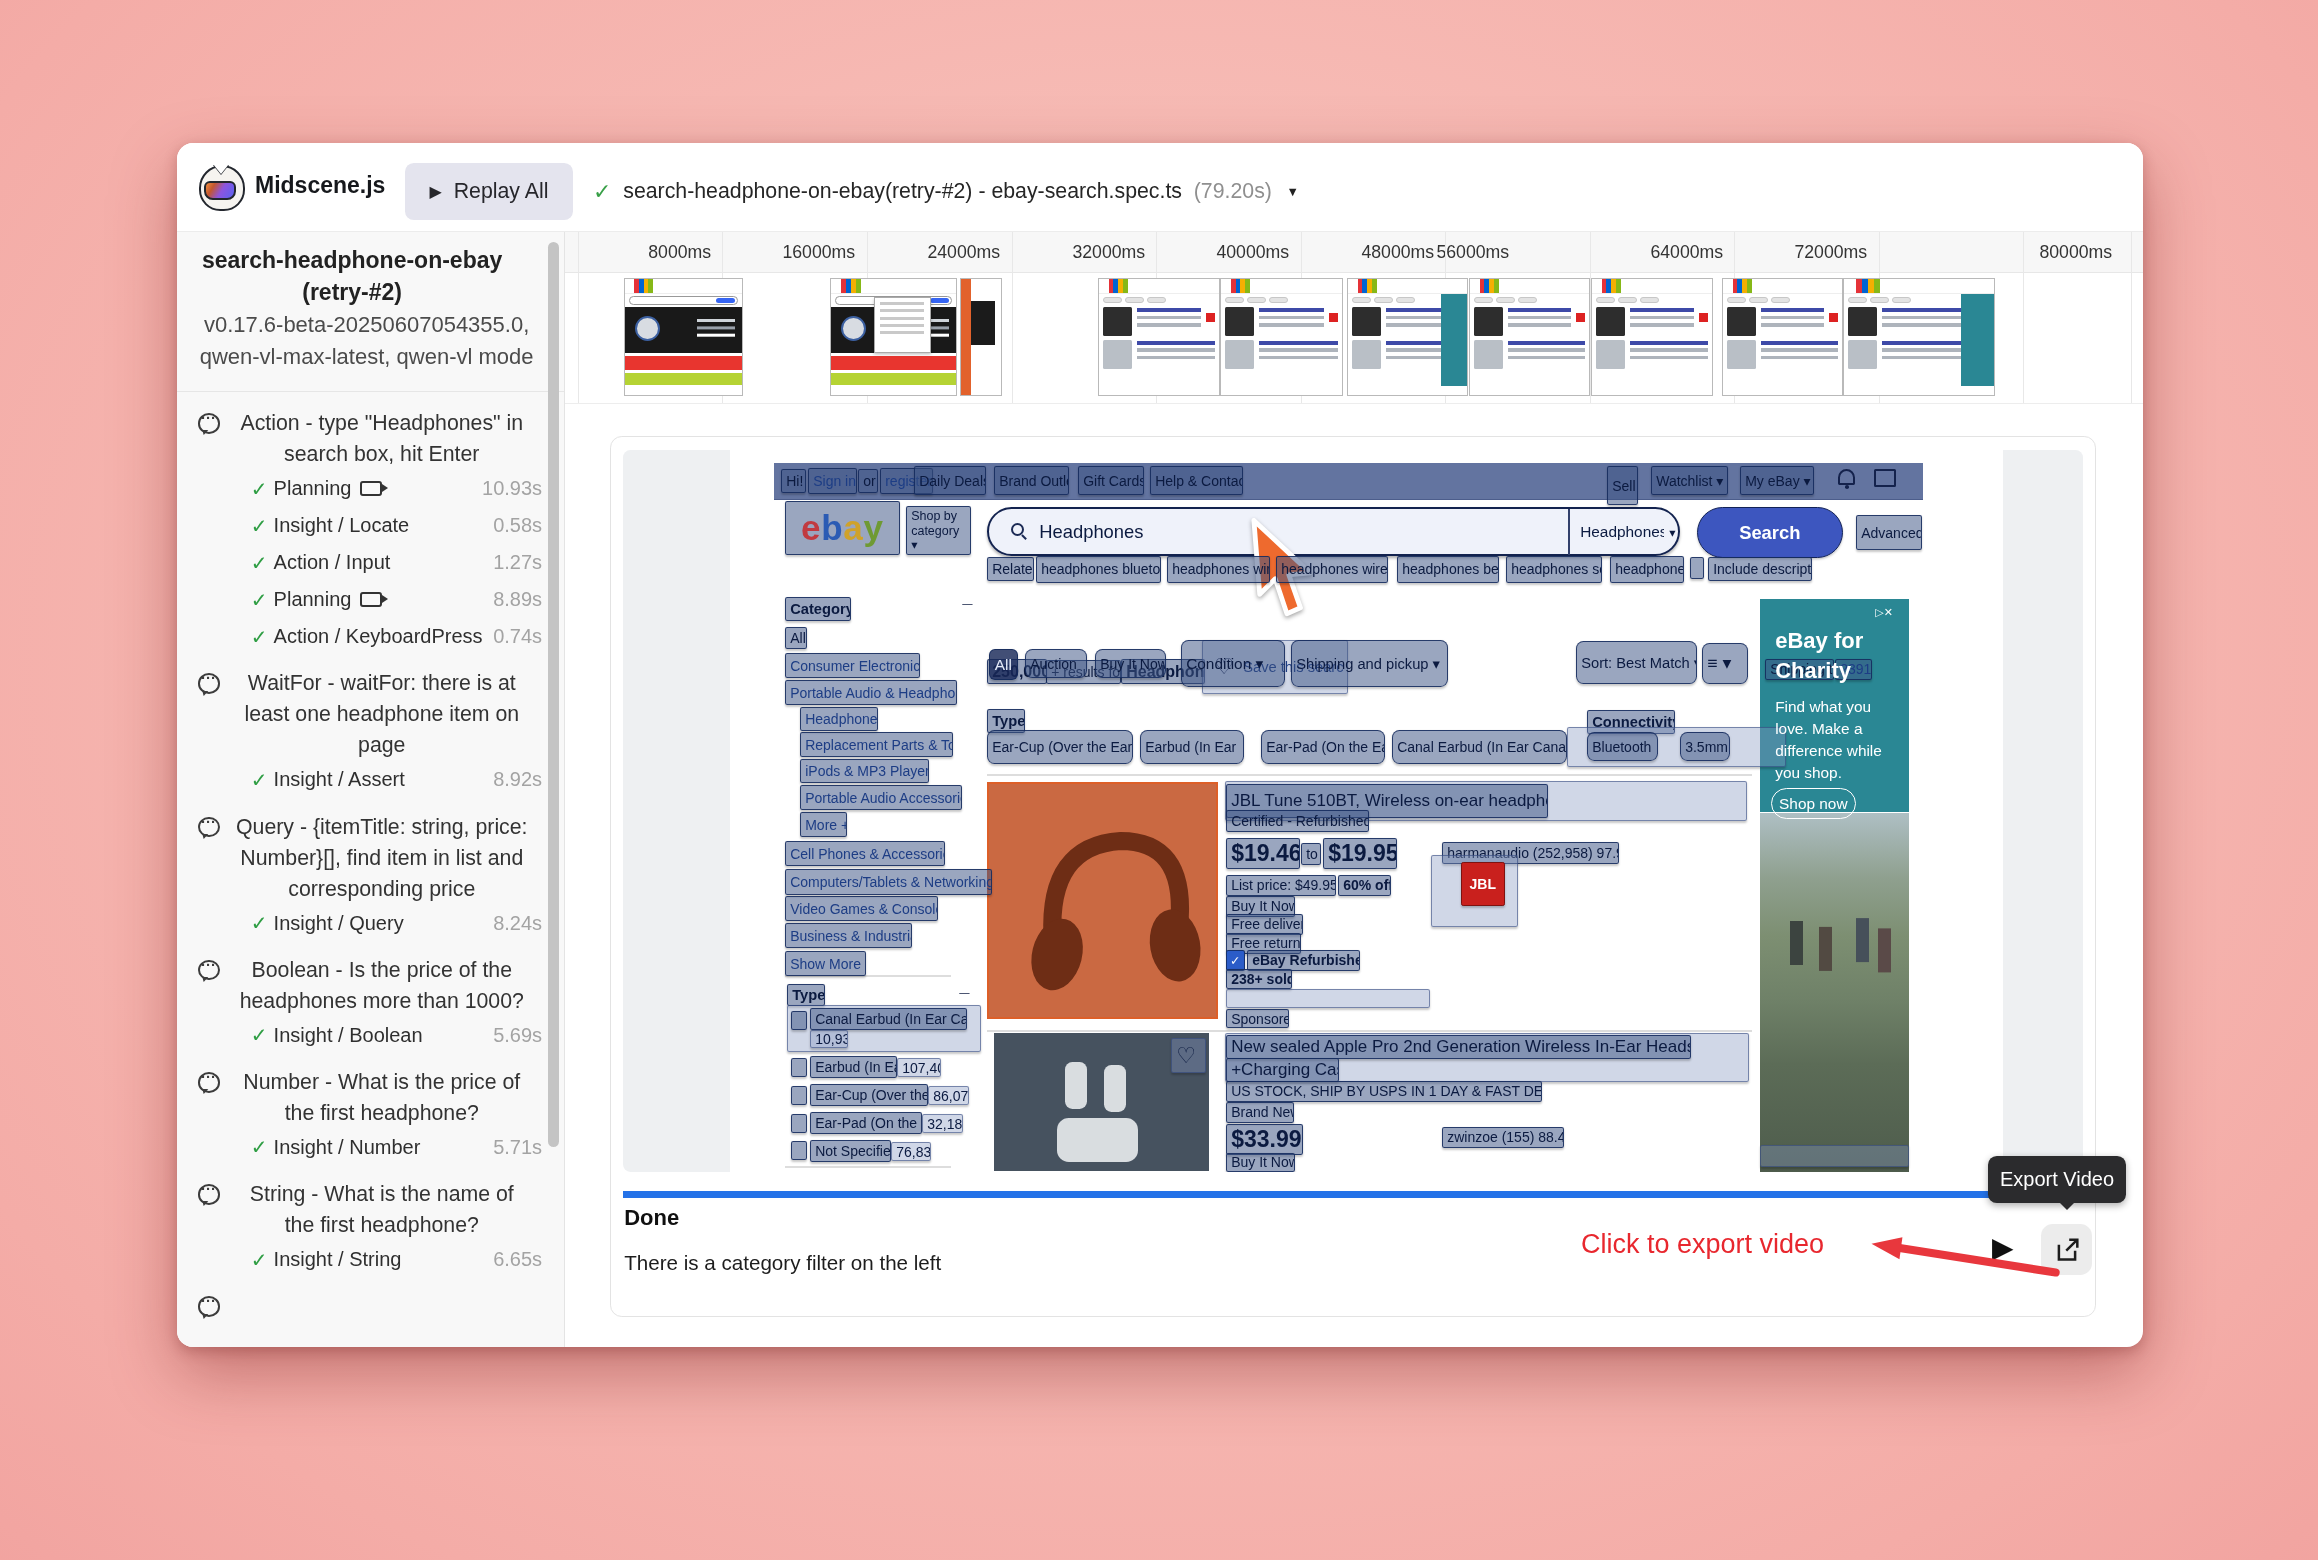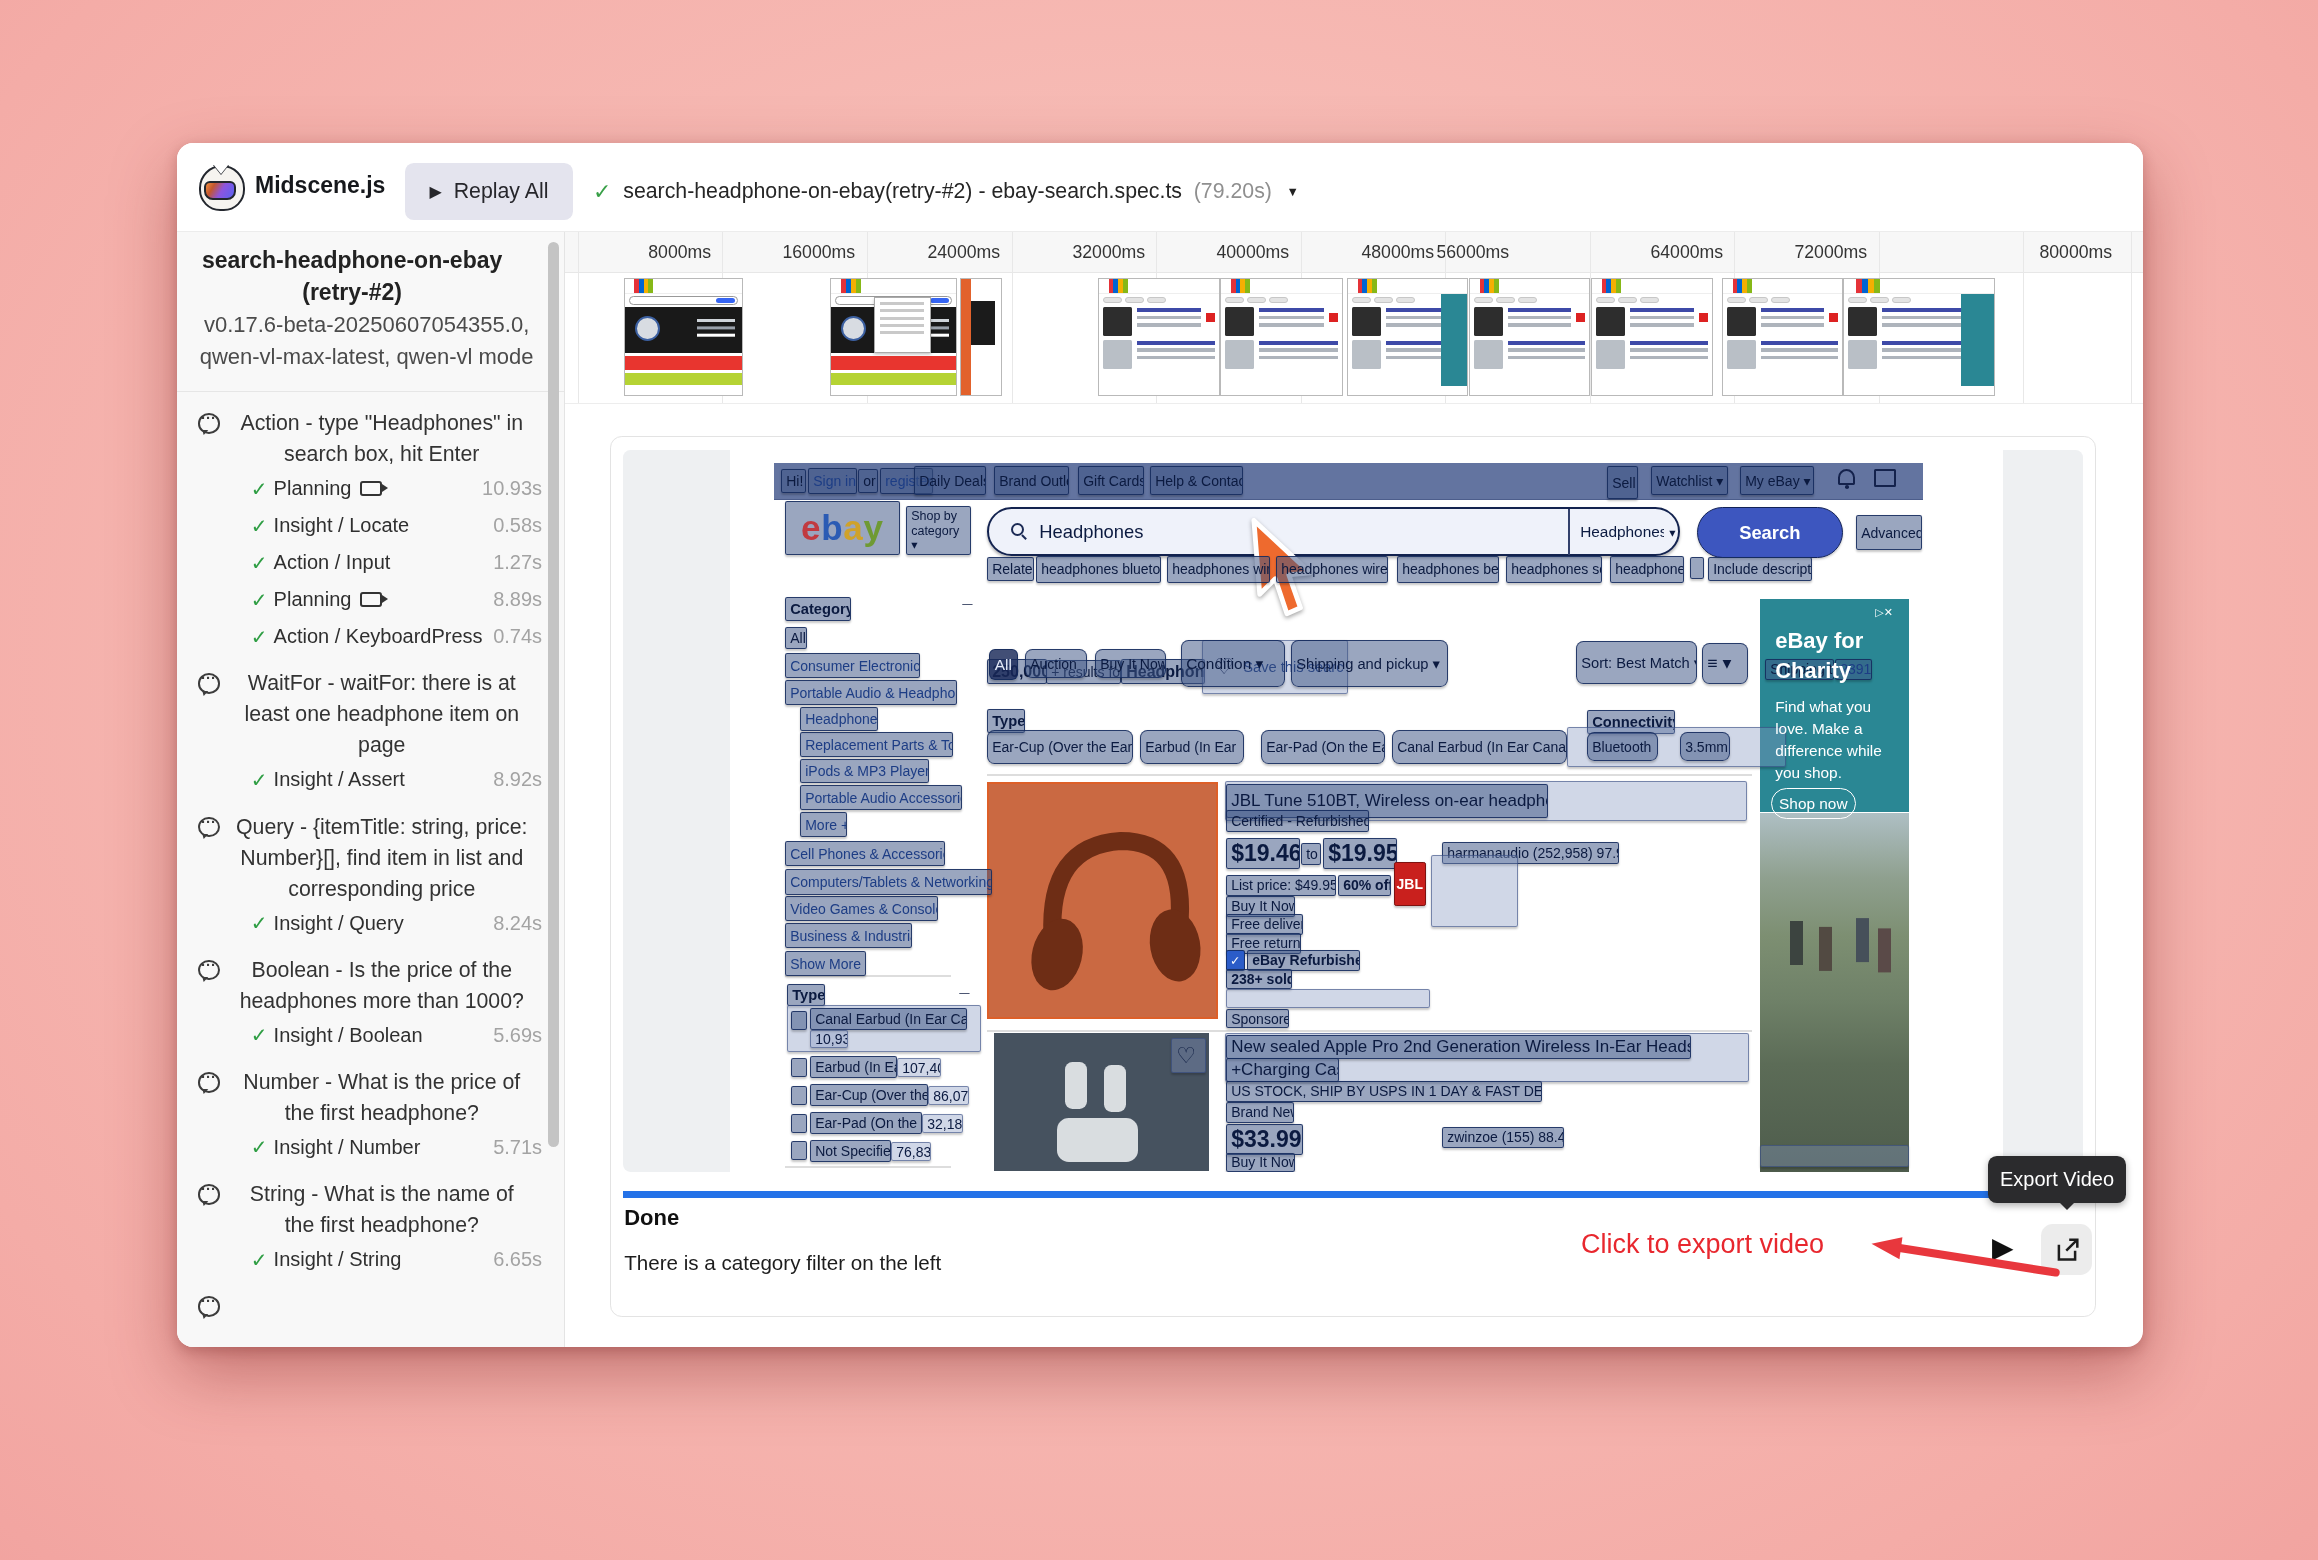--- a/index.html
+++ b/index.html
@@ -522,21 +522,21 @@
 
       <div id="boxes">
           <div class="b sm" style="left: 158px; top: 19px; width: 25px; height: 23.5px;">Hi!</div>
           <div class="b sm link" style="left: 185px; top: 17.7px; width: 49px; height: 26.5px;">Sign in</div>
           <div class="b sm" style="left: 235px; top: 19px; width: 20.6px; height: 23.5px;">or</div>
           <div class="b sm link" style="left: 257px; top: 17.7px; width: 53px; height: 26.5px;">register</div>
           <div class="b sm" style="left: 291px; top: 16px; width: 72px; height: 29px;">Daily Deals</div>
           <div class="b sm" style="left: 371px; top: 16px; width: 75px; height: 29px;">Brand Outlet</div>
           <div class="b sm" style="left: 455px; top: 16px; width: 66px; height: 29px;">Gift Cards</div>
           <div class="b sm" style="left: 527px; top: 16px; width: 93px; height: 29px;">Help &amp; Contact</div>
-          <div class="b sm" style="left: 984px; top: 16px; width: 31px; height: 33px;">Sell</div>
+          <div class="b sm" style="left: 984px; top: 16px; width: 31px; height: 39px;">Sell</div>
           <div class="b sm" style="left: 1028px; top: 16px; width: 77px; height: 29px;">Watchlist ▾</div>
           <div class="b sm" style="left: 1117px; top: 16px; width: 74px; height: 29px;">My eBay ▾</div>
           <div class="b ebaylogo" style="left: 162px; top: 51px; width: 115px; height: 54px;">
             <b>e</b>
             <b>b</b>
             <b>a</b>
             <b>y</b>
           </div>
           <div class="b sm wrap" style="left: 283px; top: 56px; width: 65px; height: 49px; font-size: 12.5px;">Shop by category ▾</div>
           <div class="b plain" style="left: 412px; top: 69px; width: 132px; height: 25px; font-size: 18.4px;">Headphones</div>
@@ -595,21 +595,21 @@
           <div class="b lt" style="left: 602px; top: 331px; width: 522px; height: 40px;"></div>
           <div class="b " style="left: 603px; top: 334px; width: 322px; height: 34px; font-size: 17px;">JBL Tune 510BT, Wireless on-ear headphones.</div>
           <div class="b sm" style="left: 603px; top: 360px; width: 143px; height: 22px;">Certified - Refurbished</div>
           <div class="b big" style="left: 603px; top: 388px; width: 74px; height: 31px;">$19.46</div>
           <div class="b sm" style="left: 678px; top: 393px; width: 20.6px; height: 22px;">to</div>
           <div class="b big" style="left: 700px; top: 388px; width: 74px; height: 31px;">$19.95</div>
           <div class="b sm" style="left: 819px; top: 392px; width: 177px; height: 22px;">harmanaudio (252,958) 97.9%</div>
           <div class="b sm" style="left: 603px; top: 425px; width: 110px; height: 20.6px;">List price: $49.95</div>
           <div class="b sm bold" style="left: 715px; top: 425px; width: 53px; height: 20.6px;">60% off</div>
           <div class="b lt" style="left: 808px; top: 405px; width: 87px; height: 72px;"></div>
-          <div class="b jbl" style="left: 771px; top: 412px; width: 32px; height: 44px; font-size: 14px;">JBL</div>
+          <div class="b jbl" style="left: 838px; top: 412px; width: 44px; height: 44px; font-size: 14px;">JBL</div>
           <div class="b sm" style="left: 603px; top: 446px; width: 69px; height: 20.6px;">Buy It Now</div>
           <div class="b sm" style="left: 603px; top: 464px; width: 77px; height: 20.6px;">Free delivery</div>
           <div class="b sm" style="left: 603px; top: 483px; width: 75px; height: 20.6px;">Free returns</div>
           <div class="b cbb" style="left: 603px; top: 500px; width: 19px; height: 20.6px;">✓</div>
           <div class="b sm bold" style="left: 624px; top: 500px; width: 113px; height: 20.6px;">eBay Refurbished</div>
           <div class="b sm bold" style="left: 603px; top: 519px; width: 66px; height: 20px;">238+ sold</div>
           <div class="b lt" style="left: 603px; top: 539px; width: 204px; height: 18.4px;"></div>
           <div class="b sm" style="left: 603px; top: 559px; width: 63px; height: 19px;">Sponsored</div>
           <div class="b lt" style="left: 548px; top: 588px; width: 35px; height: 35px; font-size: 22px;">♡</div>
           <div class="b lt" style="left: 602px; top: 583px; width: 524px; height: 49px;"></div>

